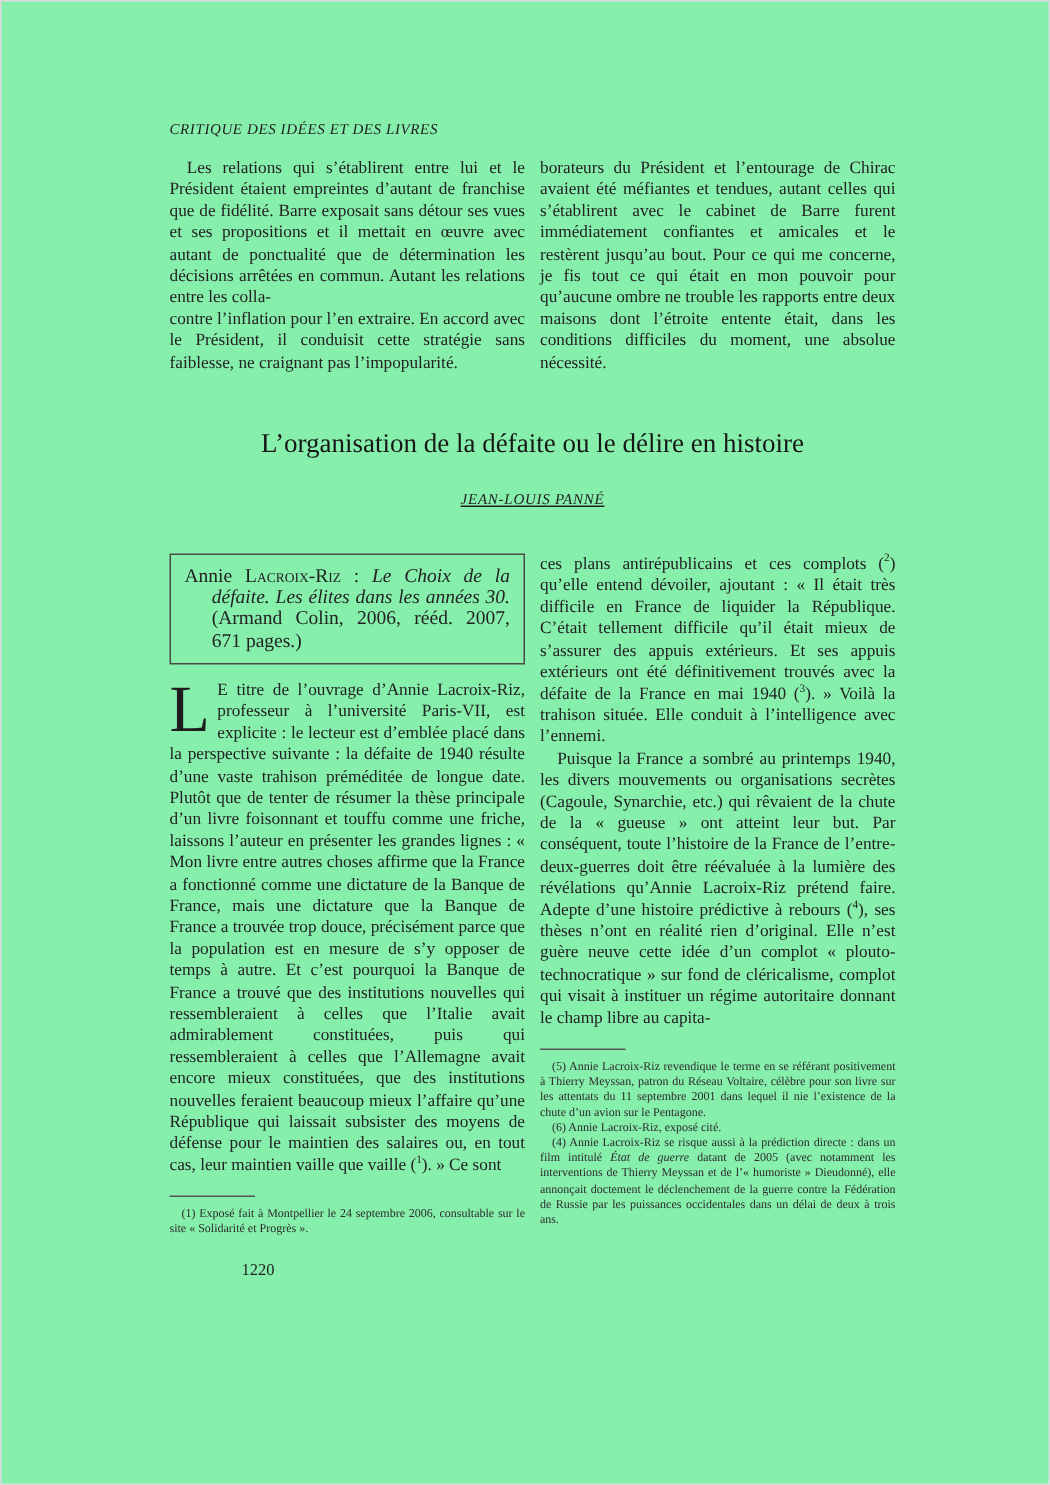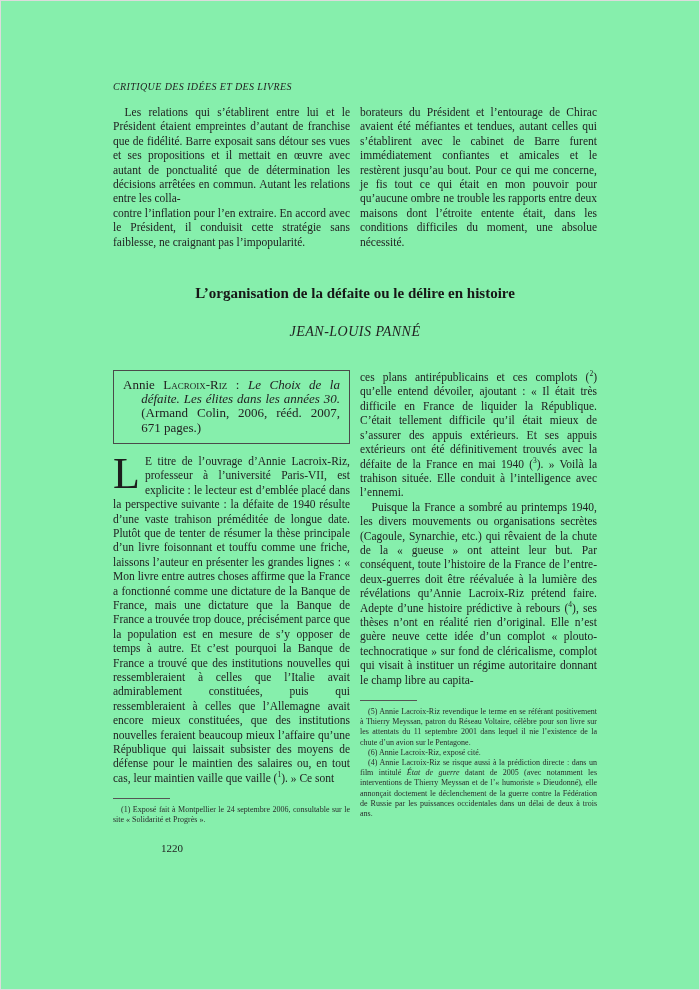--- a/index.html
+++ b/index.html
@@ -6,22 +6,22 @@
   body{width:700px;height:990px;position:relative;font-family:"Liberation Serif","DejaVu Serif",serif;color:#222;}
   .page{position:absolute;inset:0;width:698px;height:988px;border:1px solid #dcdcdc;background:#86efac;overflow:hidden;}
   .content{position:absolute;left:112px;top:80px;width:484px;}
   .running-header{font-style:italic;font-size:10px;letter-spacing:0.4px;color:#1f1f1f;}
   .cols{display:flex;gap:10px;}
   .col{width:237px;}
   p.para{margin:0;text-align:justify;font-size:11.5px;line-height:14.4px;hyphens:auto;-webkit-hyphens:auto;}
   p.para.indent{text-indent:1em;}
   .prelude{margin-top:13px;}
   .title-block{margin-top:36px;text-align:center;}
-  .article-title{font-size:15px;font-weight:bold;margin:14px;color:#171717;}
-  .author{margin-top:22px;font-style:italic;font-size:14px;letter-spacing:0.5px;}
+  .article-title{font-size:18px;font-weight:normal;margin:14px;color:#171717;}
+  .author{margin-top:22px;font-style:italic;font-size:10px;letter-spacing:0.5px;text-decoration:underline;}
   .main-row{margin-top:30px;}
   .ref-box{border:1px solid #4a4a4a;padding:7px 9px 8px 9px;}
   .ref-box p{margin:0;font-size:13px;line-height:14.2px;text-align:justify;padding-left:1.4em;text-indent:-1.4em;}
   .sc{font-variant:small-caps;}
   .it{font-style:italic;}
   .body-left-start{margin-top:10px;}
   .dropcap{float:left;font-size:44px;line-height:35px;padding:2px 5px 0 0;color:#1d1d1d;}
   sup{font-size:7.5px;line-height:0;}
   .fn-block{margin-top:13px;}
   .fn-rule{width:57px;border-top:1px solid #555;margin:0 0 6px 0;height:0;}

